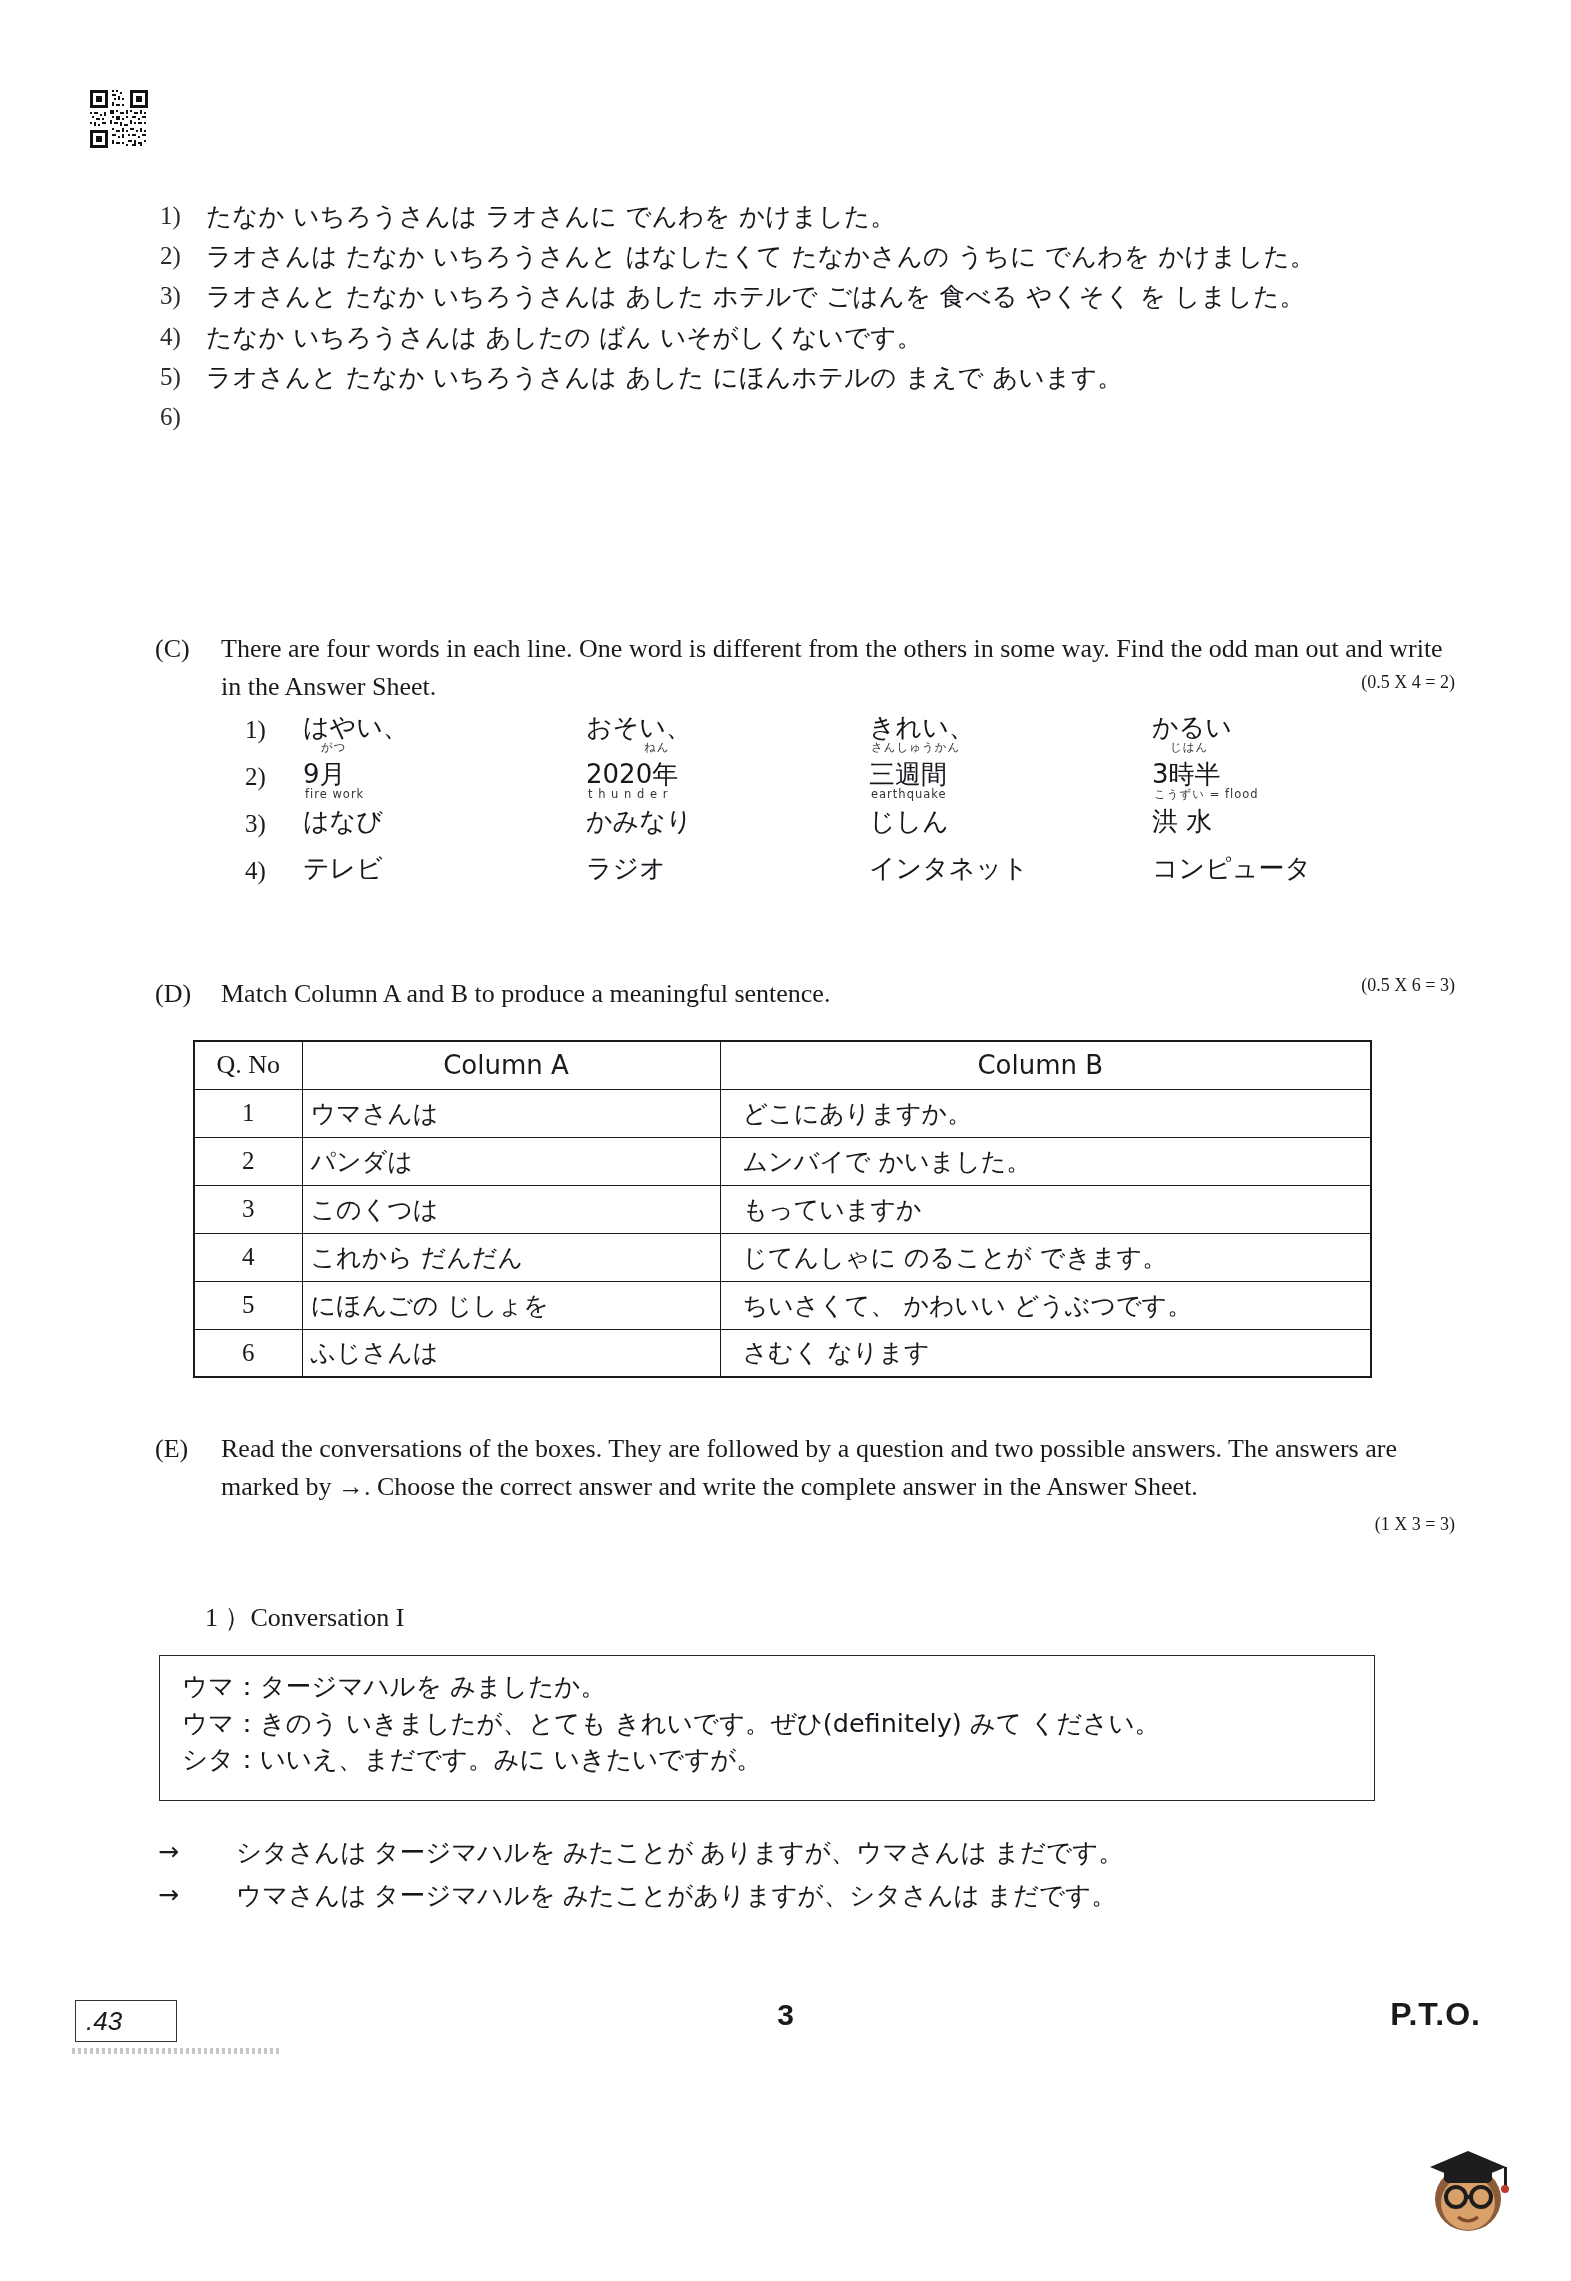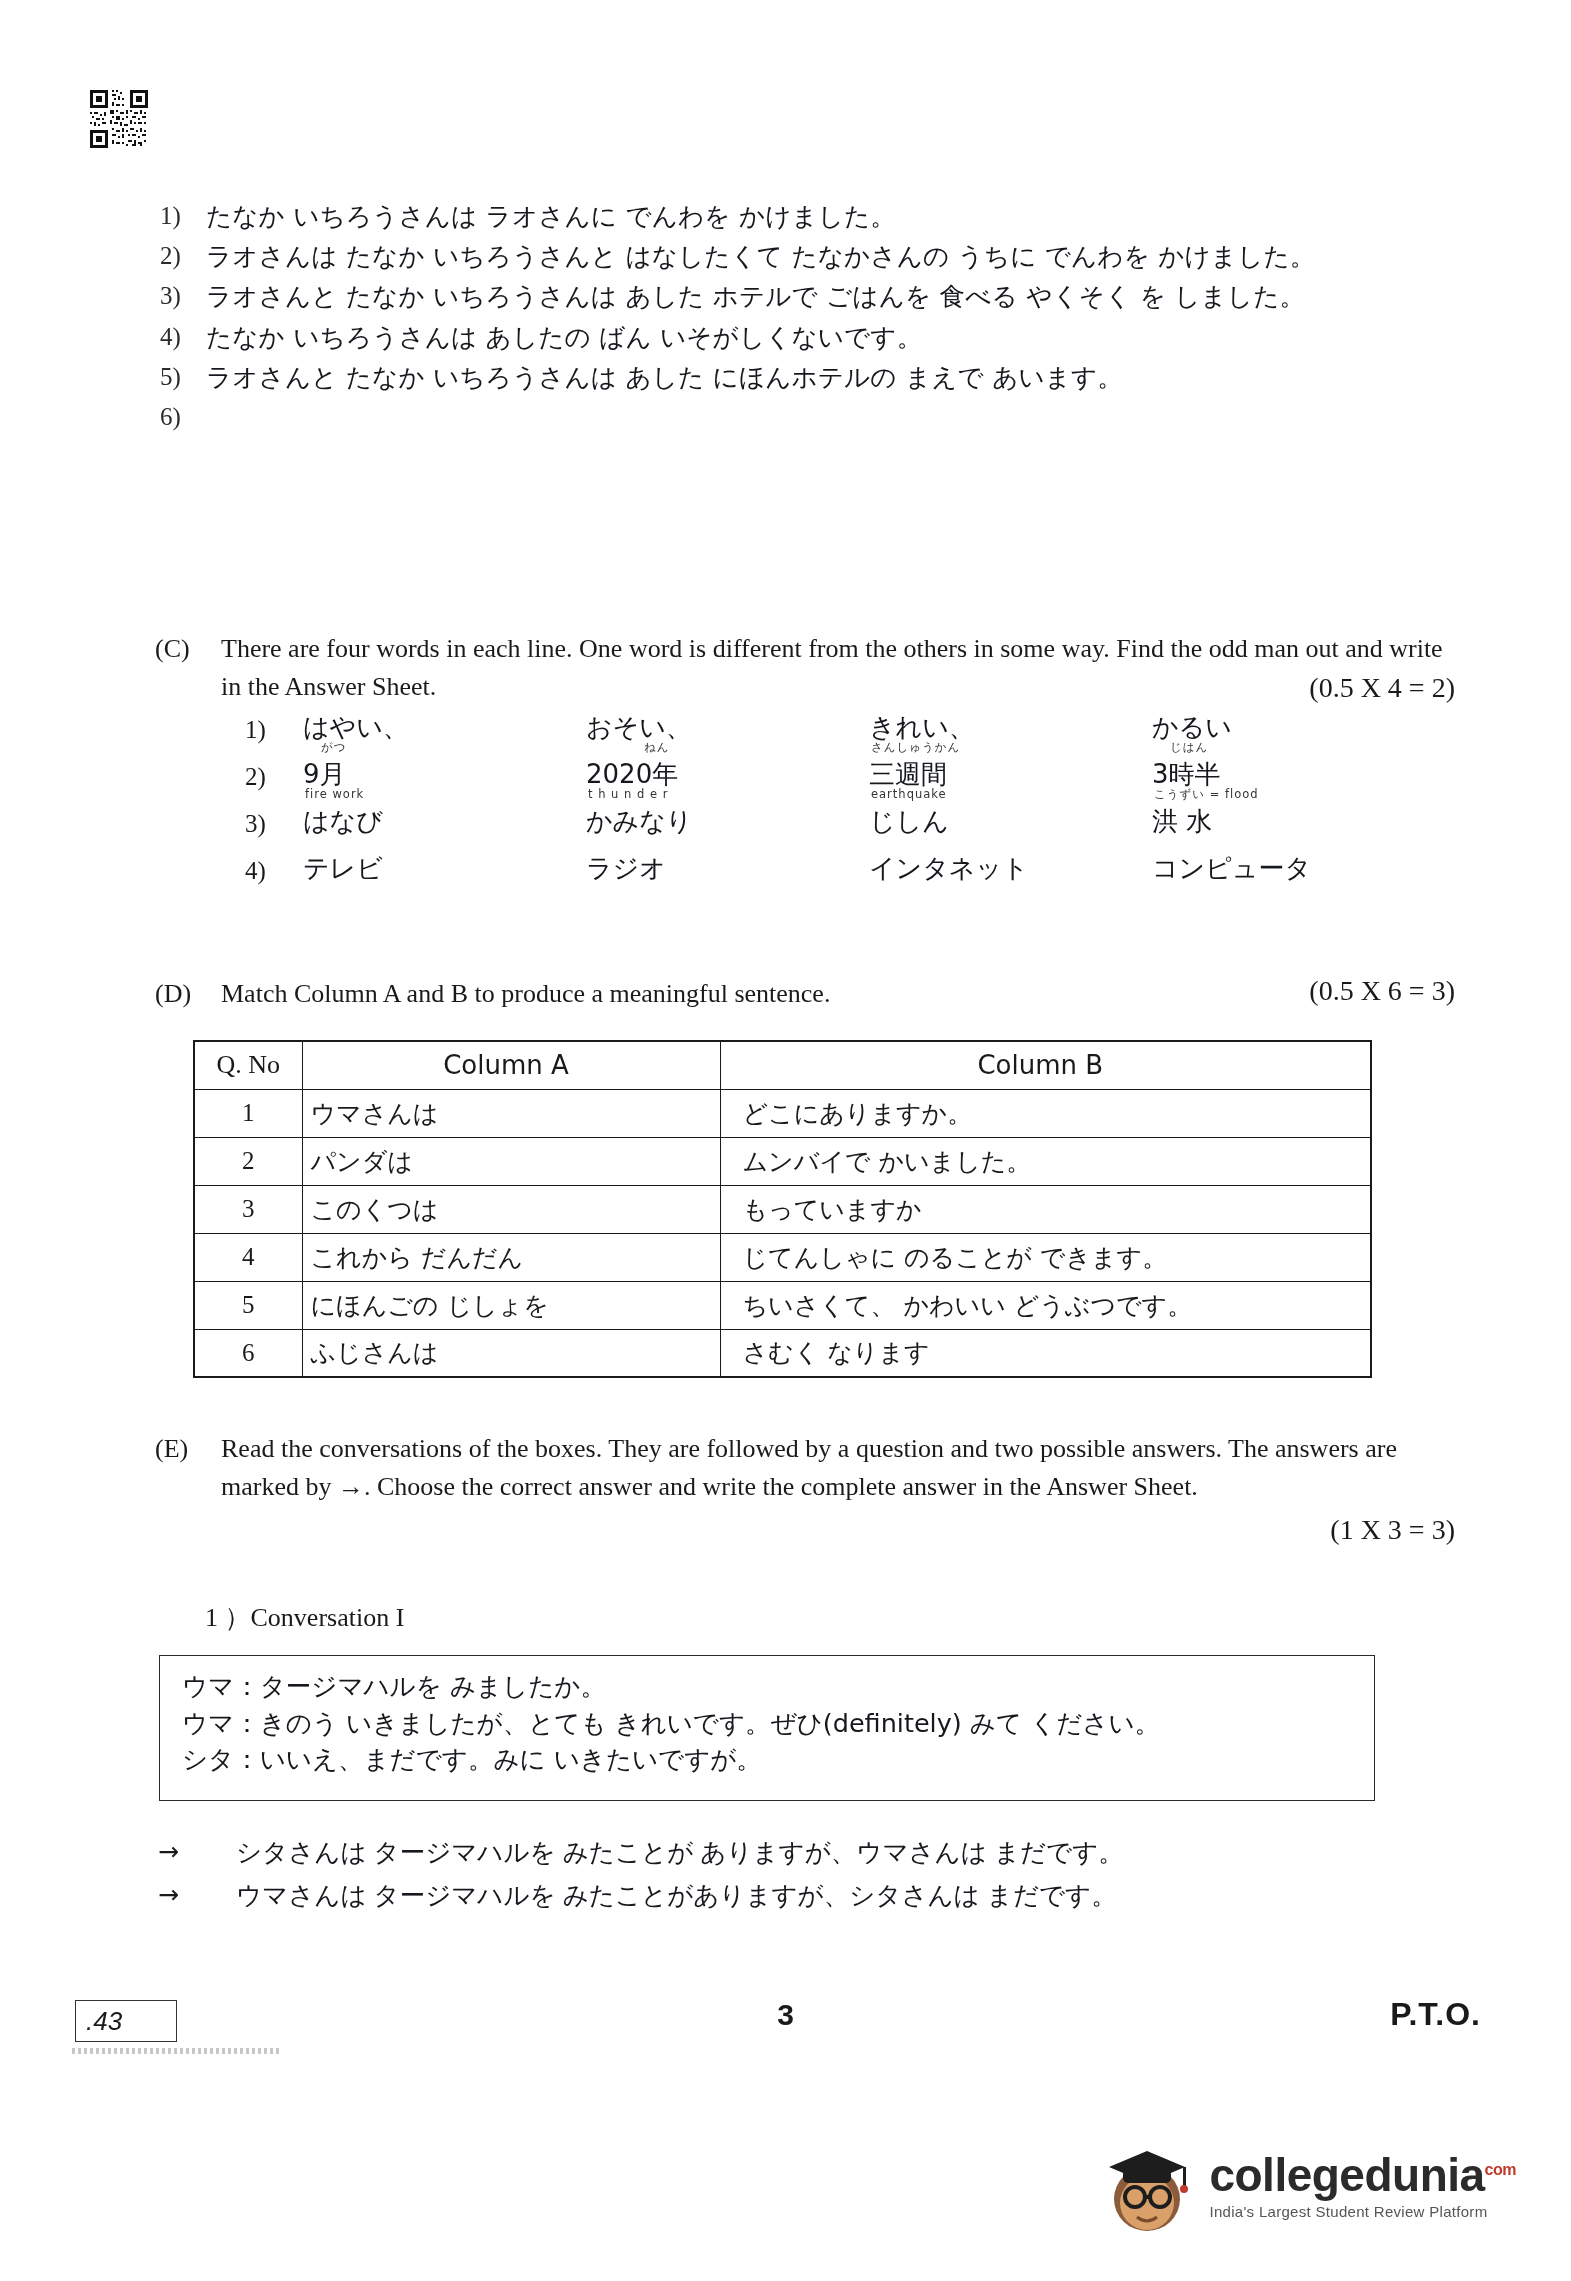--- a/index.html
+++ b/index.html
@@ -73,21 +73,21 @@
     line-height: 1.45;
   }
   .sec-label {
     flex: 0 0 66px;
     font-size: 26px;
   }
   .sec-body { flex: 1 1 auto; }
   .marks {
     position: absolute;
     right: 0;
-    font-size: 28px;
+    font-size: 18px;
     white-space: nowrap;
     margin-left: 48px;
   }
 
   
   .odd-grid {
     position: absolute;
     top: 710px;
     left: 245px;
     width: 1230px;
@@ -508,19 +508,15 @@
         <path d="M10 30 L48 14 L86 30 L48 46 Z" fill="#1d1d1d"></path>
         <rect x="24" y="32" width="48" height="14" rx="5" fill="#1d1d1d"></rect>
         <rect x="84" y="30" width="3" height="20" fill="#1d1d1d"></rect>
         <circle cx="85" cy="52" r="4" fill="#c0392b"></circle>
         <circle cx="36" cy="60" r="10" fill="none" stroke="#1d1d1d" stroke-width="4"></circle>
         <circle cx="61" cy="60" r="10" fill="none" stroke="#1d1d1d" stroke-width="4"></circle>
         <line x1="46" y1="60" x2="51" y2="60" stroke="#1d1d1d" stroke-width="4"></line>
         <path d="M38 80 q10 8 20 0" stroke="#7a4a2a" stroke-width="3" fill="none"></path>
       </svg>
     </div>
-    <div class="logo-text-wrap">
-      <div class="logo-text"><span>collegedunia</span><sup>com</sup></div>
-      <div class="logo-sub">India's Largest Student Review Platform</div>
-    </div>
   </div>
 
 </div>
 
 </body></html>

